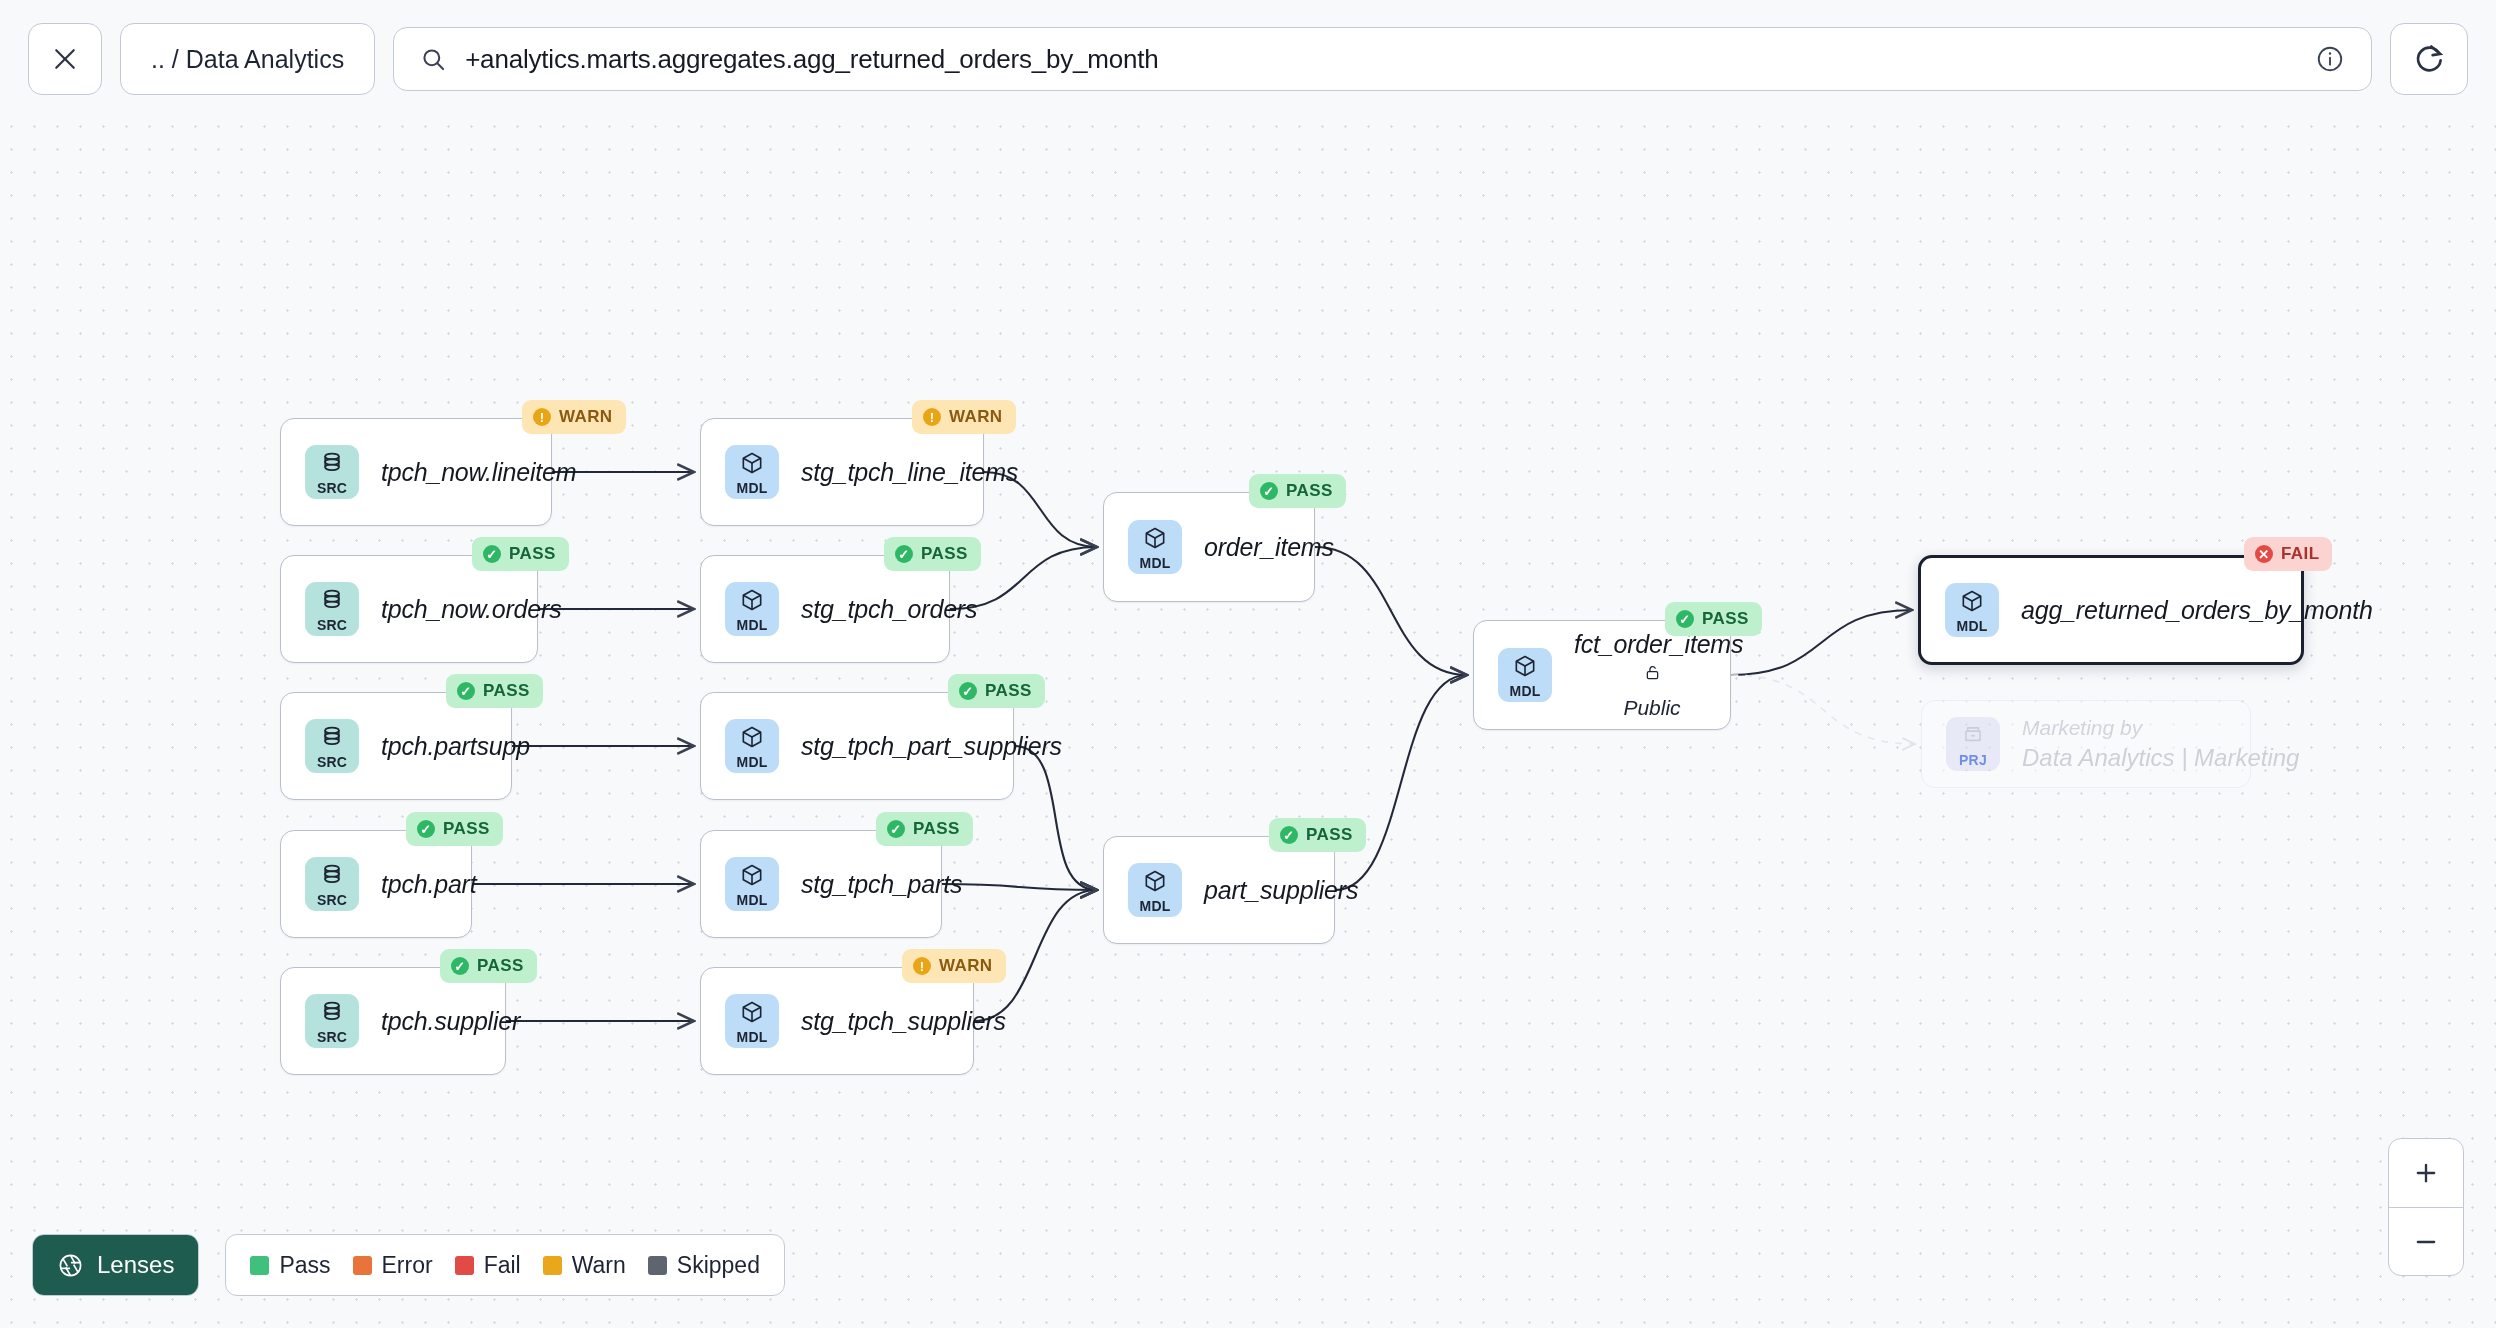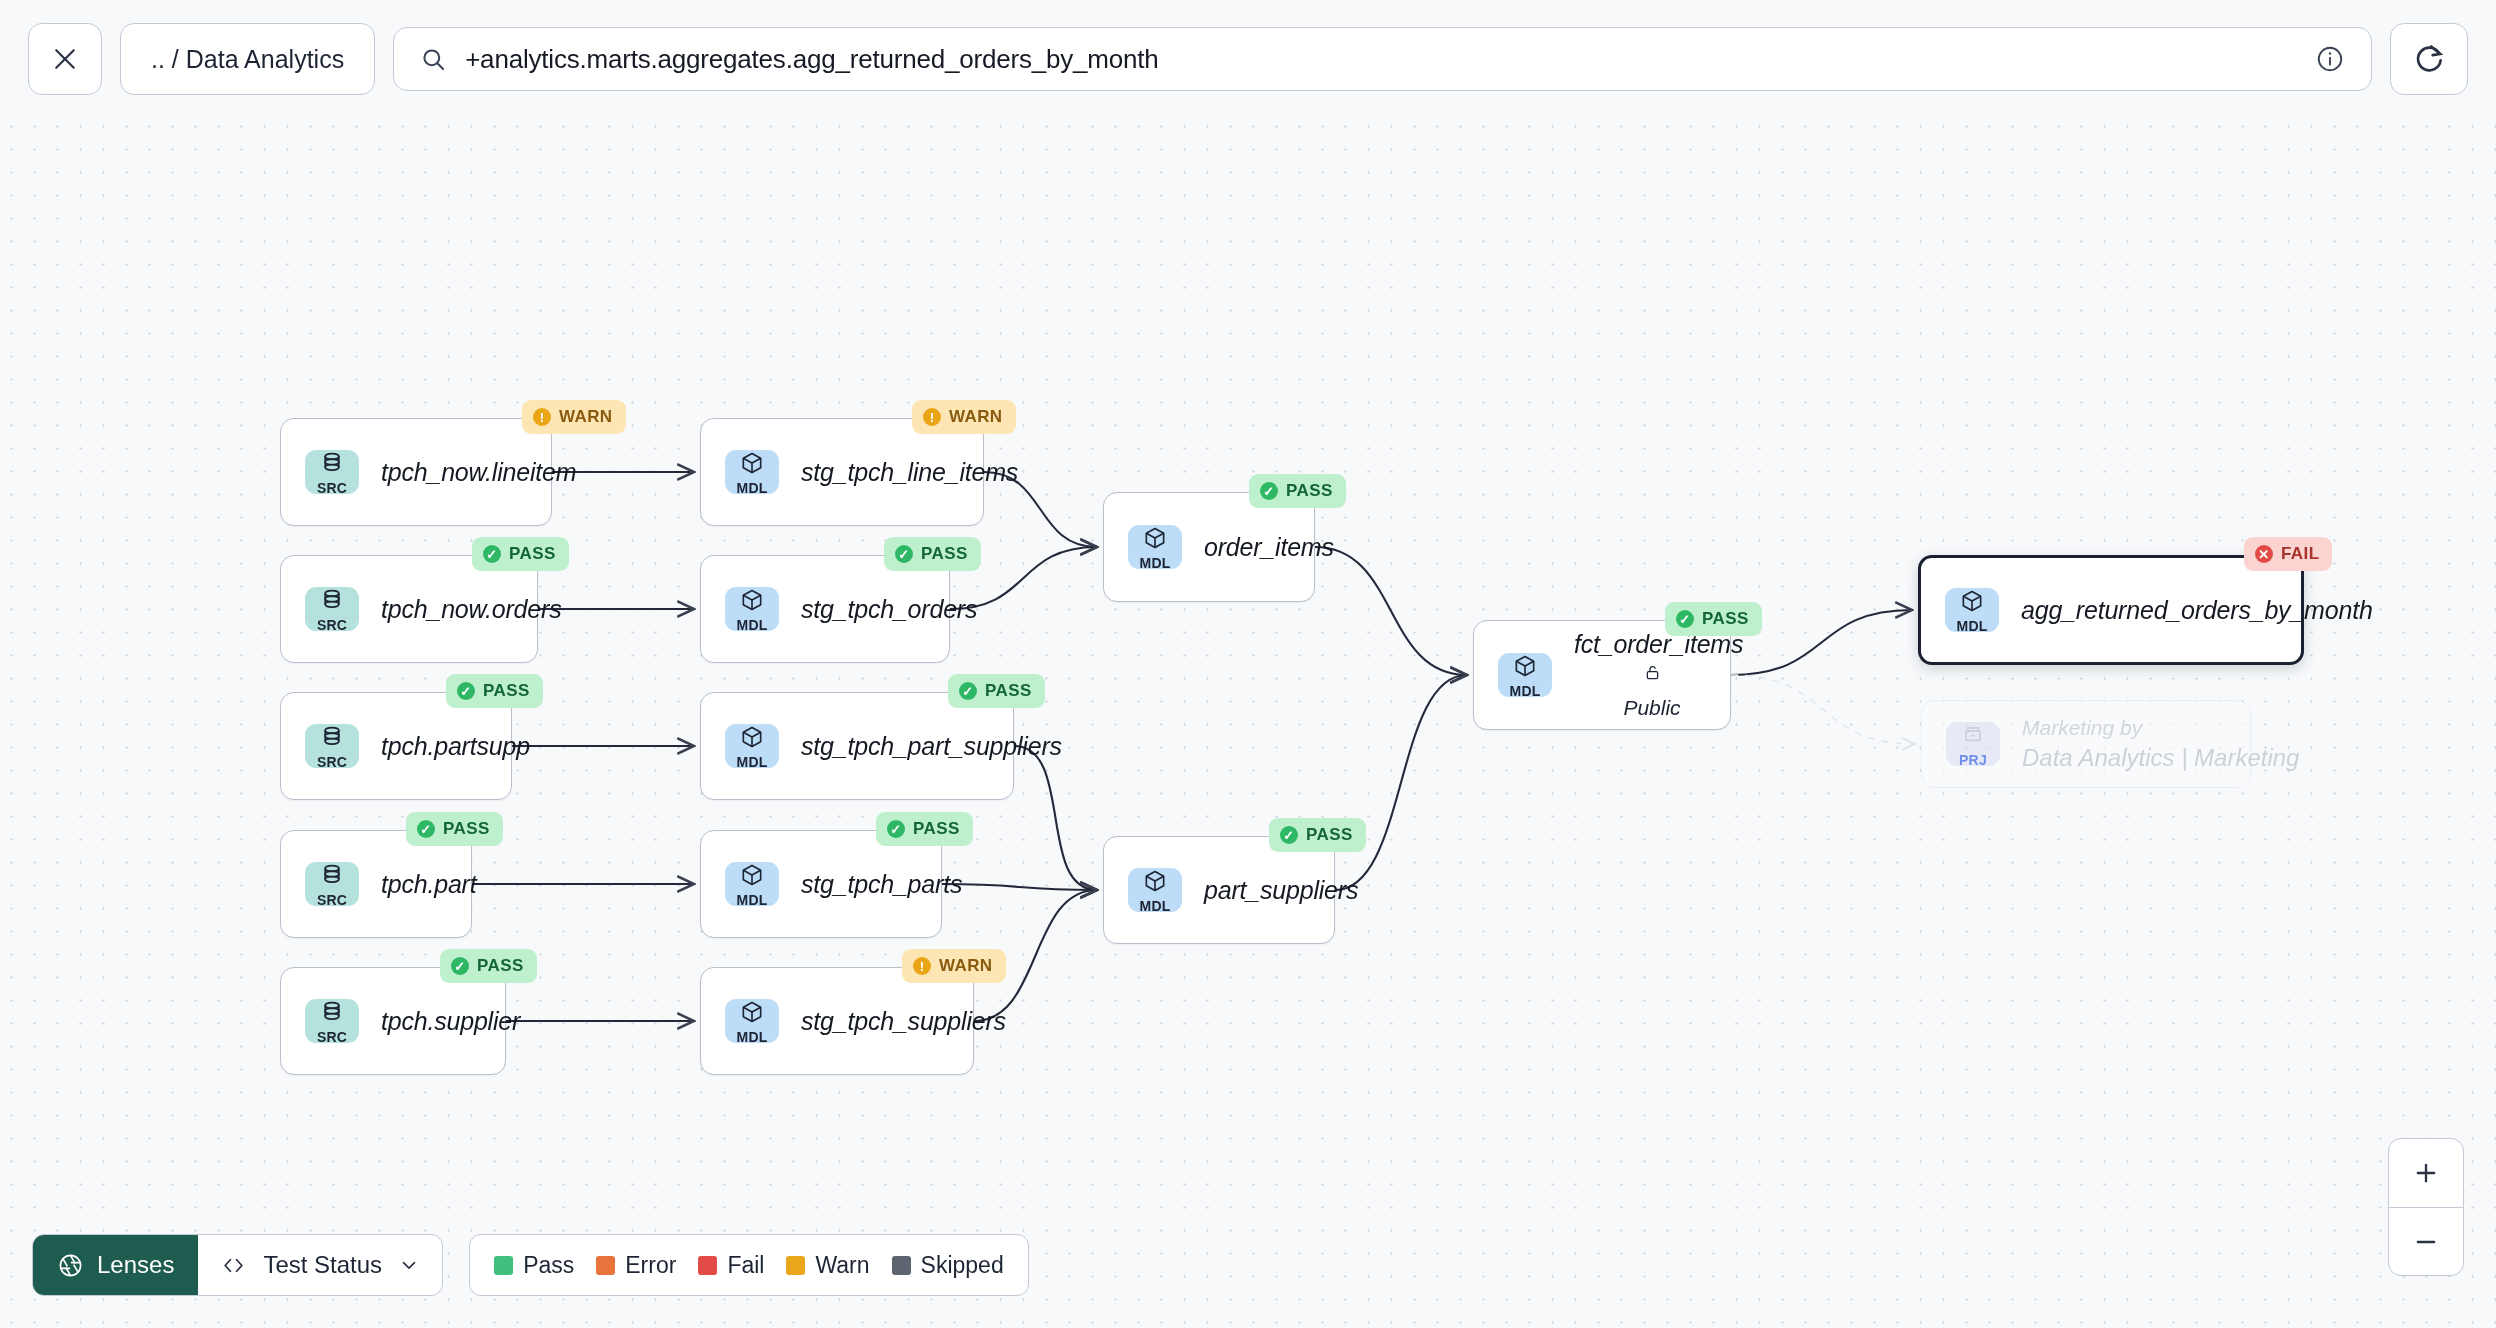--- a/index.html
+++ b/index.html
@@ -119,21 +119,21 @@
 
   .node.ghost {
     border: 1.5px solid #e4e8ef;
     background: #fbfcfe;
     box-shadow: none;
     opacity: 0.62;
     z-index: 8;
   }
 
   .badge {
-    width: 54px; height: 44px;
+    width: 54px; height: 54px;
     border-radius: 11px;
     flex: 0 0 54px;
     display: flex;
     flex-direction: column;
     align-items: center;
     justify-content: center;
     gap: 1px;
   }
   .badge.src { background: #b6e2dd; }
   .badge.mdl { background: #bcdcf7; }
@@ -648,30 +648,20 @@
           <line x1="12" y1="3" x2="16.2" y2="10.3"></line>
           <line x1="20.8" y1="9.5" x2="12.4" y2="9.5"></line>
           <line x1="19" y1="18.5" x2="14.8" y2="11.2"></line>
           <line x1="12" y1="21" x2="7.8" y2="13.7"></line>
           <line x1="3.2" y1="14.5" x2="11.6" y2="14.5"></line>
           <line x1="5" y1="5.5" x2="9.2" y2="12.8"></line>
         </svg>
         <span>Lenses</span>
       </div>
 
-      <div id="test-status-btn">
-        <svg class="ico" width="27" height="25" viewBox="0 0 24 24" fill="none" stroke="#2b3243" stroke-width="1.7" stroke-linecap="round" stroke-linejoin="round">
-          <polyline points="9,6.5 4,12 9,17.5"></polyline>
-            <polyline points="15,6.5 20,12 15,17.5"></polyline>
-        </svg>
-        <span>Test Status</span>
-        <svg class="ico" width="22" height="22" viewBox="0 0 24 24" fill="none" stroke="#2b3243" stroke-width="1.8" stroke-linecap="round" stroke-linejoin="round">
-          <polyline points="6,9.5 12,15.5 18,9.5"></polyline>
-        </svg>
-      </div>
     </div>
 
     <div id="legend">
         <div class="legend-item">
           <span class="legend-sw" style="background:#3fc07d"></span>
                  <span class="legend-label">Pass</span>
         </div>
         <div class="legend-item">
           <span class="legend-sw" style="background:#e8743b"></span>
                  <span class="legend-label">Error</span>

